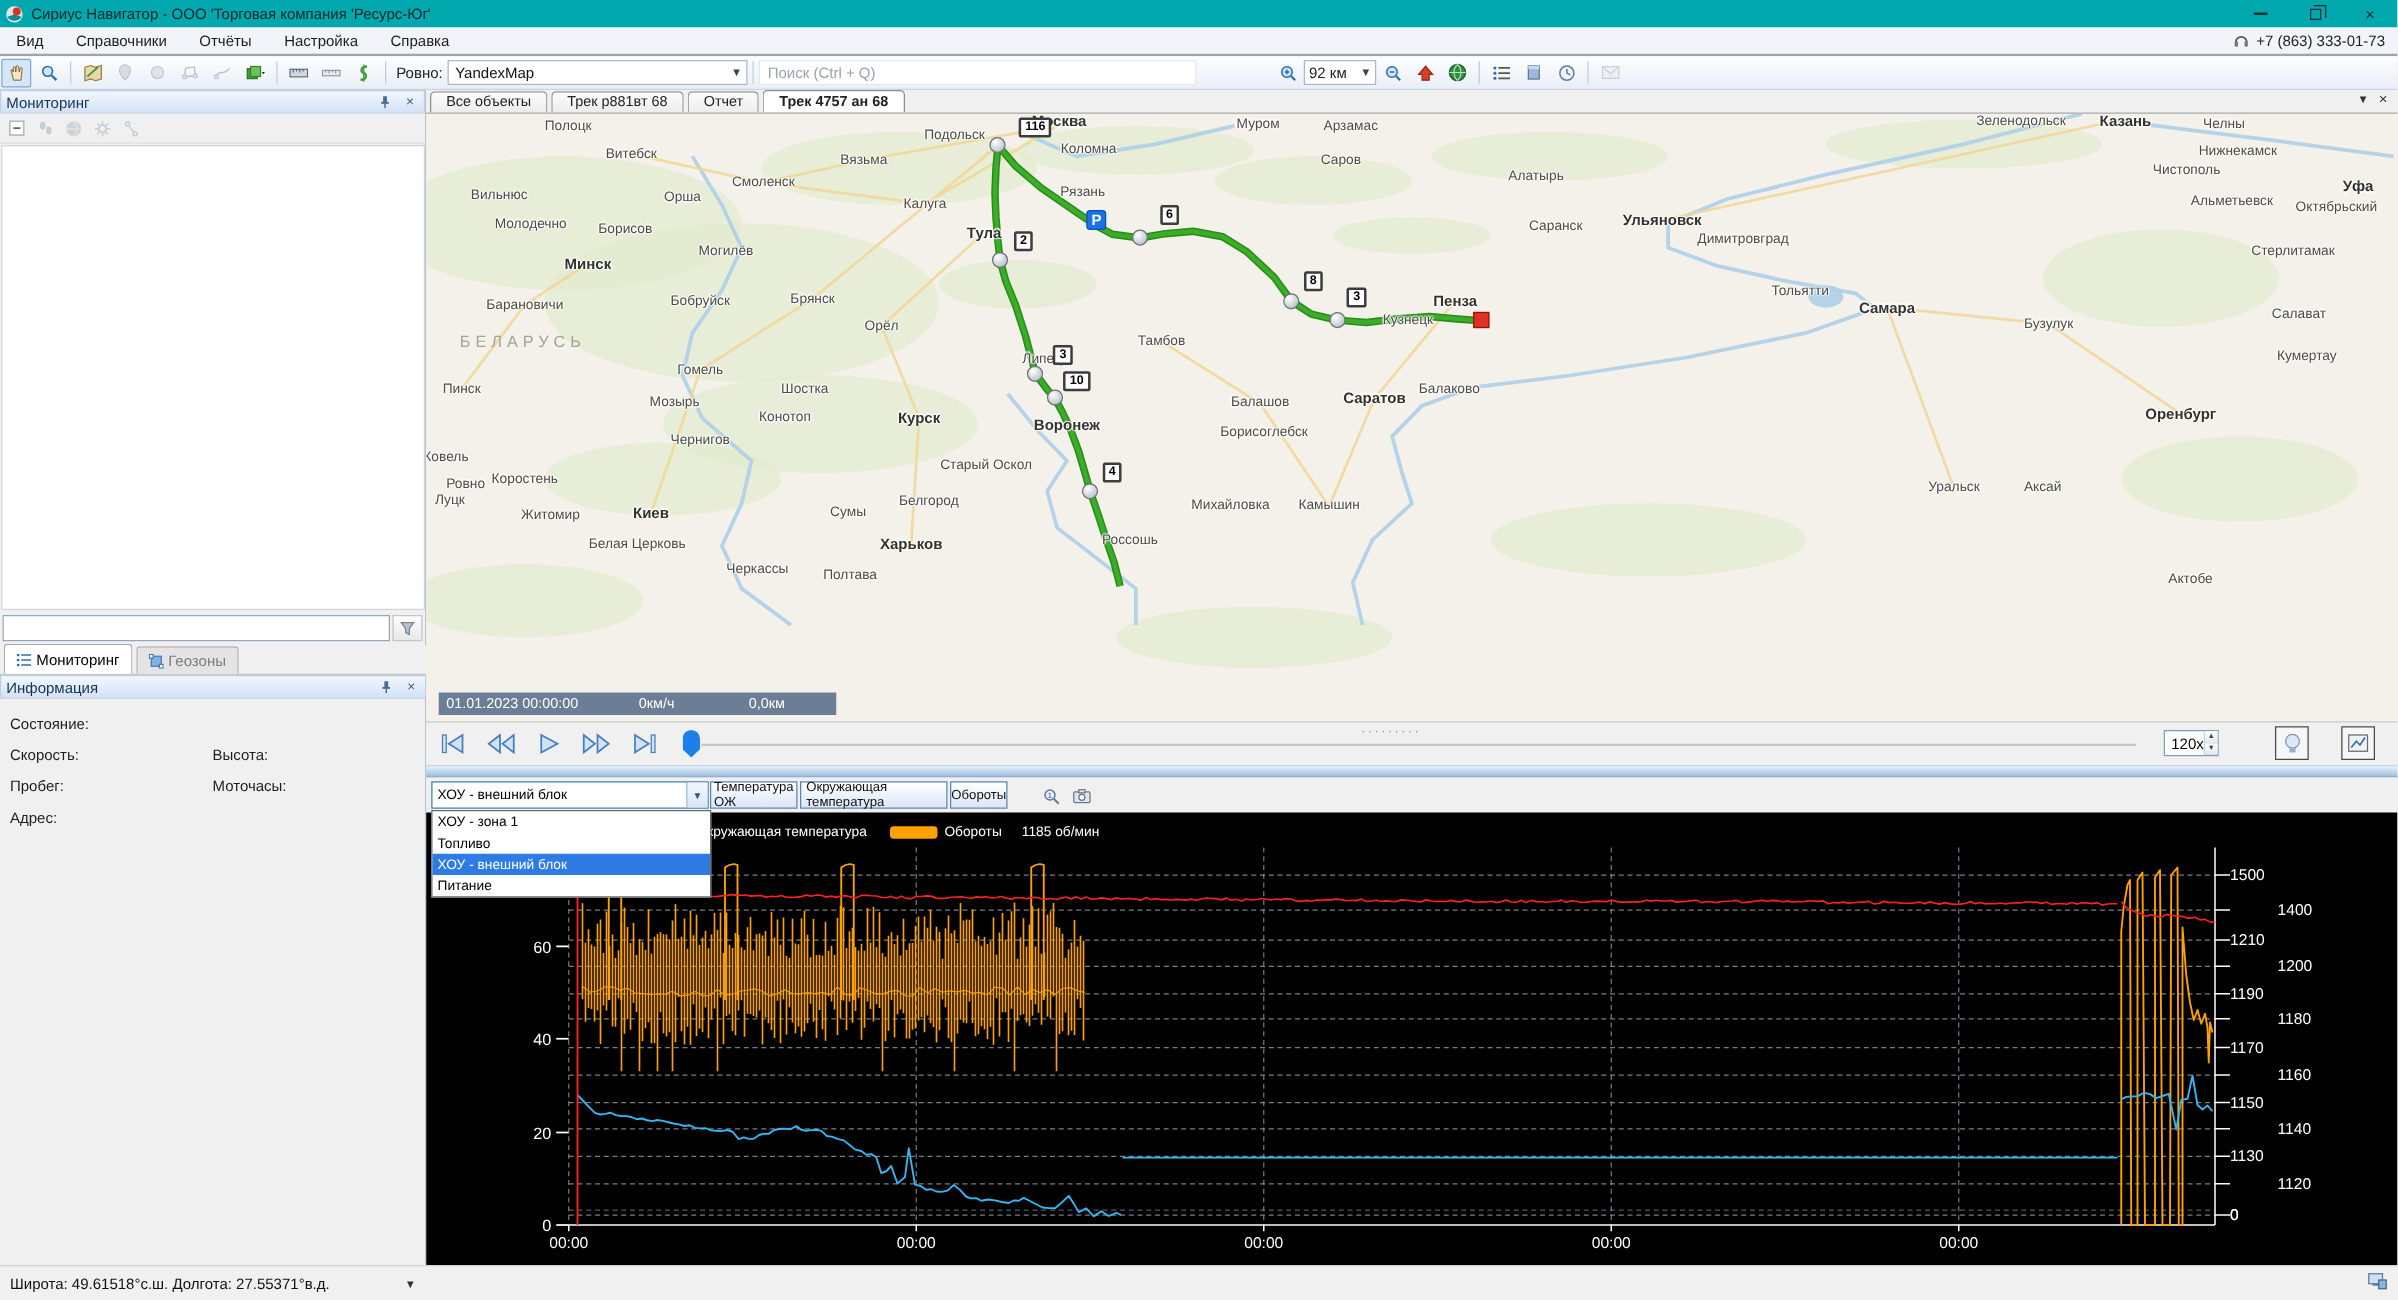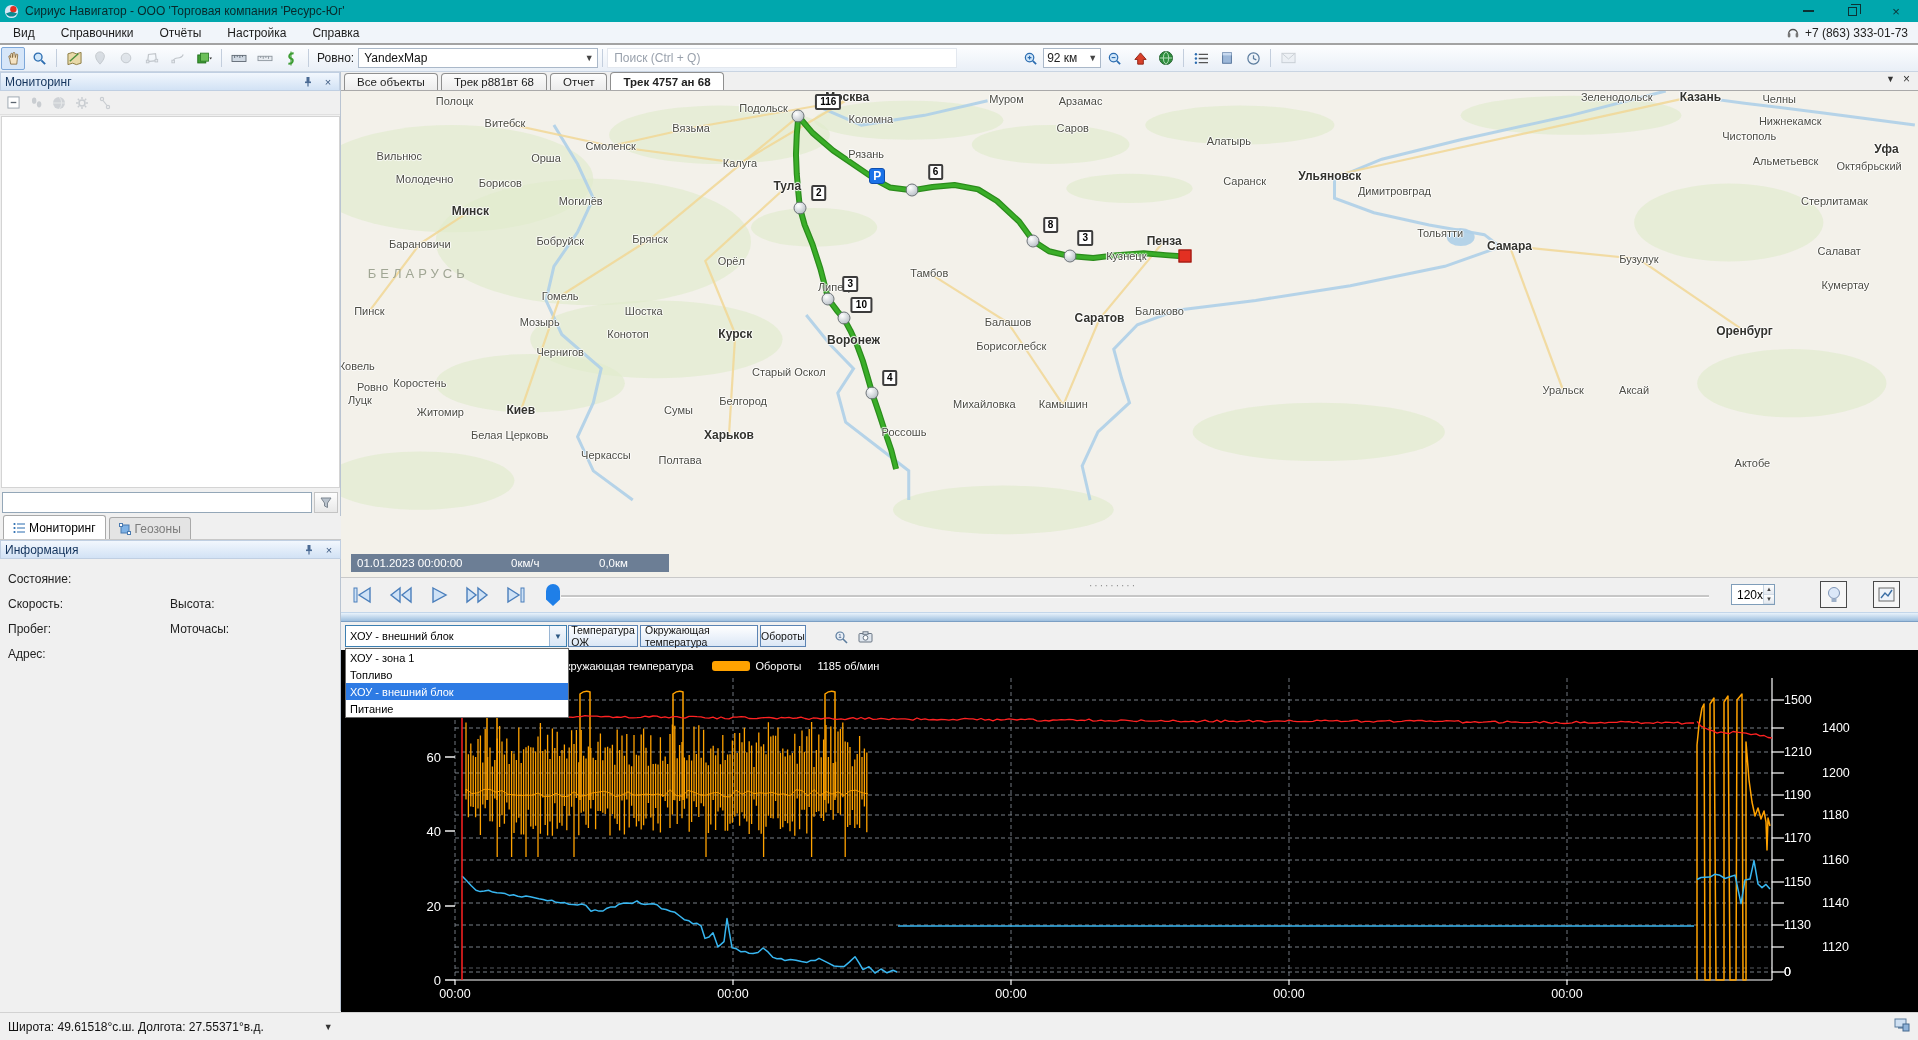--- a/index.html
+++ b/index.html
@@ -505,21 +505,21 @@
         <div class="city" style="left: 13.9%; top: 53.8%;">Чернигов</div>
         <div class="city" style="left: 18.2%; top: 49.9%;">Конотоп</div>
         <div class="city" style="left: 19.2%; top: 45.2%;">Шостка</div>
         <div class="city" style="left: 13.9%; top: 42.1%;">Гомель</div>
         <div class="city" style="left: 12.6%; top: 47.6%;">Мозырь</div>
         <div class="city" style="left: 1.8%; top: 45.2%;">Пинск</div>
         <div class="city" style="left: 2%; top: 61%;">Ровно</div>
         <div class="city" style="left: 1.2%; top: 63.5%;">Луцк</div>
         <div class="city" style="left: 1%; top: 56.5%;">Ковель</div>
         <div class="city major" style="left: 25%; top: 49.9%;">Курск</div>
-        <div class="city" style="left: 23.1%; top: 34.9%; margin-left: 26px;">Орёл</div>
+        <div class="city" style="left: 23.1%; top: 34.9%;">Орёл</div>
         <div class="city" style="left: 19.6%; top: 30.4%;">Брянск</div>
         <div class="city" style="left: 25.3%; top: 14.8%;">Калуга</div>
         <div class="city major" style="left: 28.3%; top: 19.5%;">Тула</div>
         <div class="city" style="left: 33.3%; top: 13%;">Рязань</div>
         <div class="city" style="left: 17.1%; top: 11.3%;">Смоленск</div>
         <div class="city" style="left: 22.2%; top: 7.6%;">Вязьма</div>
         <div class="city" style="left: 10.4%; top: 6.6%;">Витебск</div>
         <div class="city" style="left: 7.2%; top: 2.1%;">Полоцк</div>
         <div class="city" style="left: 13%; top: 13.8%;">Орша</div>
         <div class="city" style="left: 3.7%; top: 13.3%;">Вильнюс</div>

